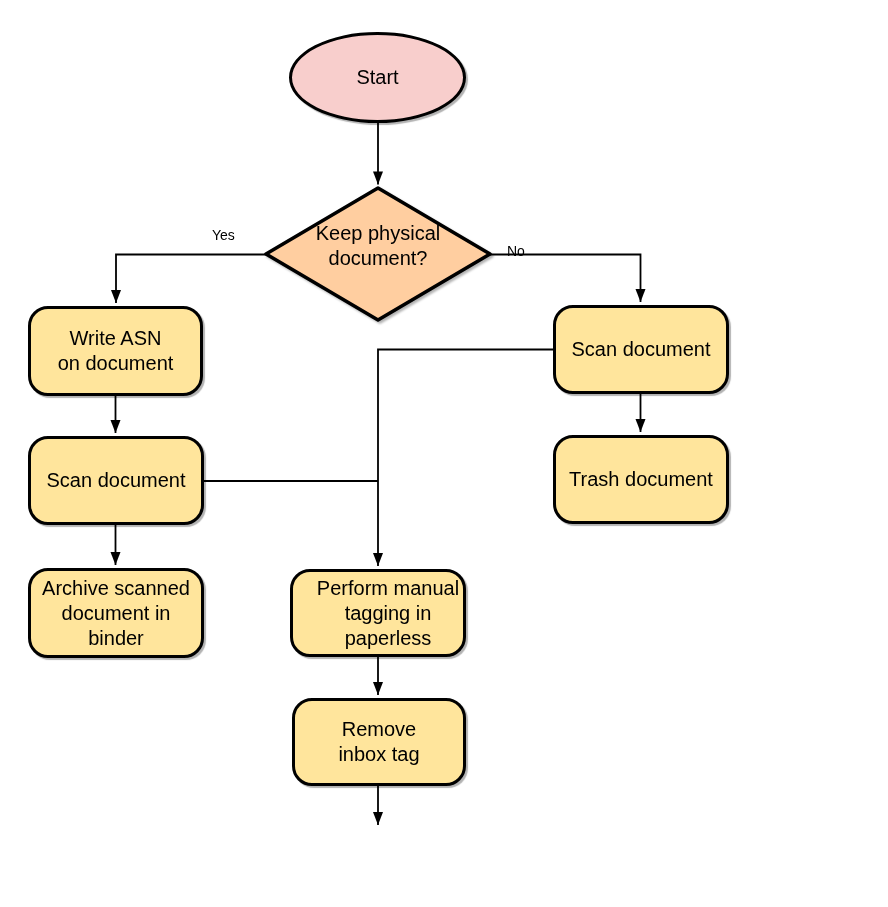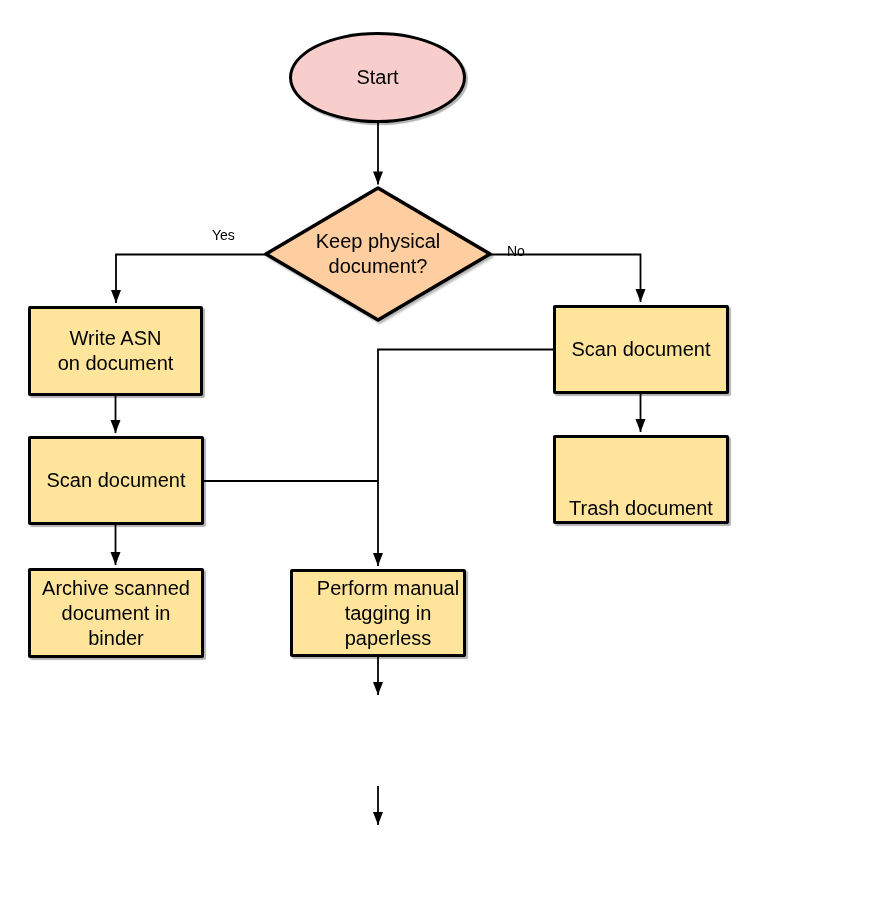--- a/index.html
+++ b/index.html
@@ -42,21 +42,21 @@
     display: flex;
     align-items: center;
     justify-content: center;
     text-align: center;
     font-size: 20px;
     line-height: 25px;
   }
   .process {
     background: var(--process-fill, #FFE59C);
     border: 3.2px solid var(--node-border, #000);
-    border-radius: 2px;
+    border-radius: 20px;
     box-shadow: 2px 2px 1px rgba(0,0,0,0.30);
   }
   .terminal {
     background: var(--terminal-fill, #F8CECC);
     border: 3.2px solid var(--node-border, #000);
     border-radius: 50%;
     box-shadow: 2px 2px 1px rgba(0,0,0,0.30);
   }
   .diamond-label {
     background: transparent;
@@ -109,21 +109,21 @@
     <path class="edge" d="M378,641 L378,679" marker-end="url(#arrow)"></path>
     <path class="edge" d="M378,770 L378,809" marker-end="url(#arrow)"></path>
 
     <polygon class="decision-shape" points="378,172 490,238 378,304 266,238"></polygon>
   </svg>
 
   <div class="node terminal" style="left:289px; top:16px; width:177px; height:91px;">
     <span>Start</span>
   </div>
 
-  <div class="node diamond-label" style="left:288px; top:212px; width:180px; height:52px;">
+  <div class="node diamond-label" style="left:288px; top:204px; width:180px; height:52px;">
     <span>Keep physical<br>document?</span>
   </div>
 
   <div class="edge-label" style="left:212px; top:208px;">Yes</div>
 
   <div class="edge-label" style="left:507px; top:224px;">No</div>
 
   <div class="node process" style="left:28px; top:290px; width:175px; height:90px;">
     <span>Write ASN<br>on document</span>
   </div>
@@ -133,26 +133,29 @@
   </div>
 
   <div class="node process" style="left:28px; top:552px; width:176px; height:90px;">
     <span>Archive scanned<br>document in<br>binder</span>
   </div>
 
   <div class="node process" style="left:553px; top:289px; width:176px; height:89px;">
     <span>Scan document</span>
   </div>
 
-  <div class="node process" style="left:553px; top:419px; width:176px; height:89px;align-items:flex-end;">
+  <div class="node process" style="left:553px; top:419px; width:176px; height:89px;">
     <span>Trash document</span>
   </div>
 
   <div class="node process" style="left:290px; top:553px; width:176px; height:88px;padding-left:20px;">
     <span>Perform manual<br>tagging in<br>paperless</span>
   </div>
 
 
+  <div class="node process" style="left:292px; top:682px; width:174px; height:88px;">
+    <span>Remove<br>inbox tag</span>
+  </div>
 
 
   <div class="bottom-divider"></div>
 
 </div>
 
 </body></html>

